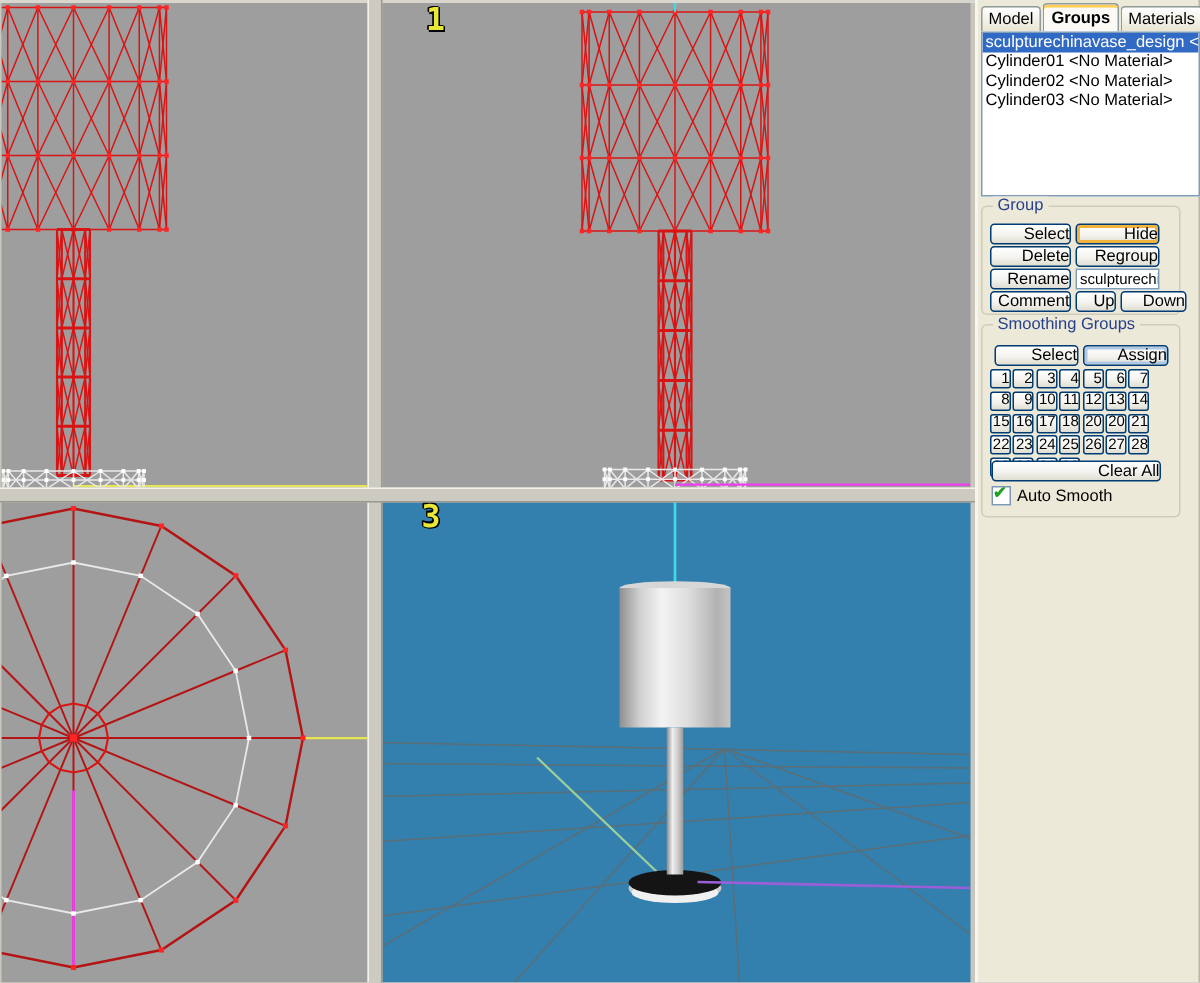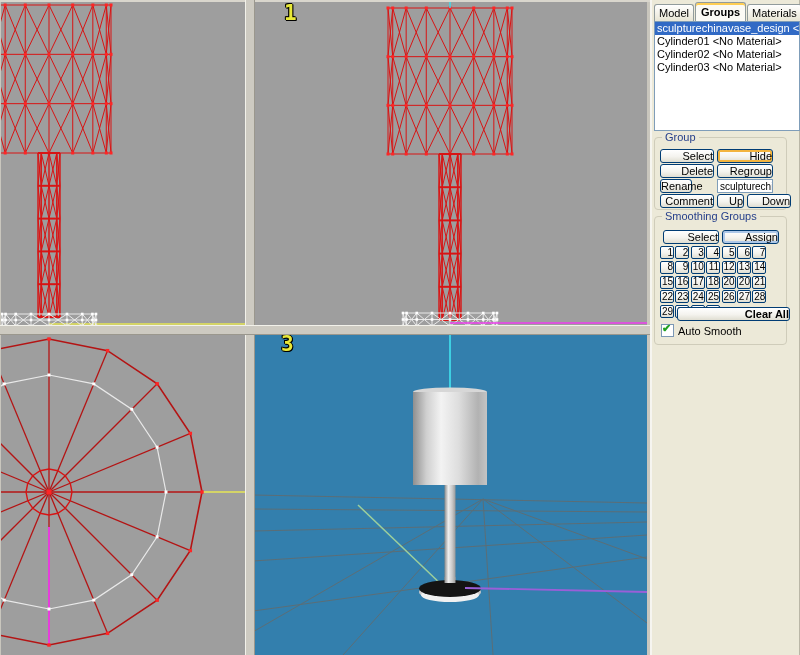--- a/index.html
+++ b/index.html
@@ -597,21 +597,21 @@
       <div class="list-item">Cylinder02 &lt;No Material&gt;</div>
       <div class="list-item">Cylinder03 &lt;No Material&gt;</div>
     </div>
 
   <div class="gbox" id="group-box">
     <span class="gbox-title">Group</span>
     <button class="xpbtn" style="left:5px;top:11px;width:54px;">Select</button>
     <button class="xpbtn hot" style="left:62px;top:11px;width:56px;">Hide</button>
     <button class="xpbtn" style="left:5px;top:26px;width:54px;">Delete</button>
     <button class="xpbtn" style="left:62px;top:26px;width:56px;">Regroup</button>
-    <button class="xpbtn" style="left:5px;top:41px;width:32px;">Rename</button>
+    <button class="xpbtn" style="left:5px;top:41px;width:54px;">Rename</button>
     <input id="rename-field" type="text" value="sculpturechinav" style="">
     <button class="xpbtn" style="left:5px;top:56px;width:54px;">Comment</button>
     <button class="xpbtn" style="left:62px;top:56px;width:27px;">Up</button>
     <button class="xpbtn" style="left:92px;top:56px;width:44px;">Down</button>
   </div>
 
   <div class="gbox" id="smooth-box">
     <span class="gbox-title">Smoothing Groups</span>
     <button class="xpbtn" style="left:8px;top:13px;width:56px;">Select</button>
     <button class="xpbtn def" style="left:67px;top:13px;width:57px;">Assign</button>
@@ -642,21 +642,21 @@
         <button class="xpbtn numbtn">24</button>
         <button class="xpbtn numbtn">25</button>
         <button class="xpbtn numbtn">26</button>
         <button class="xpbtn numbtn">27</button>
         <button class="xpbtn numbtn">28</button>
         <button class="xpbtn numbtn">29</button>
         <button class="xpbtn numbtn">30</button>
         <button class="xpbtn numbtn">31</button>
         <button class="xpbtn numbtn">32</button>
       </div>
-    <button class="xpbtn" style="left:22px;top:90px;width:113px;font-weight:bold;">Clear All</button>
+    <button class="xpbtn" style="left:6px;top:90px;width:113px;">Clear All</button>
     <div id="autosmooth-row">
       <span id="autosmooth-box">
           <span>✔</span>
         </span>
       <span id="autosmooth-label">Auto Smooth</span>
     </div>
   </div>
 </div>
 
 </body></html>

